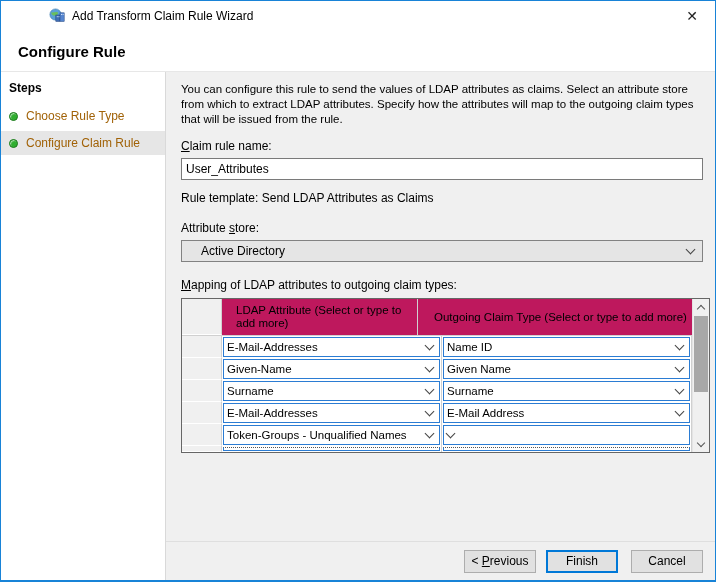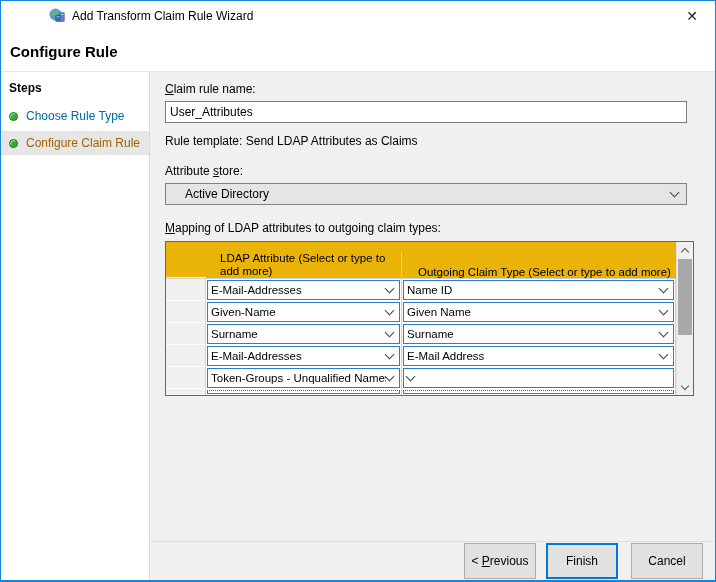--- a/index.html
+++ b/index.html
@@ -14,74 +14,74 @@
     position:relative;overflow:hidden;
   }
   
   .titlebar{height:30px;display:flex;align-items:center;padding:0 8px;background:#fff;flex:0 0 auto;margin-left:40px;}
   .titlebar .app-icon{width:16px;height:16px;margin-right:7px;flex:0 0 auto;}
   .titlebar .title{font-size:12px;color:#000;flex:1;}
   .close-btn{width:30px;height:26px;display:flex;align-items:center;justify-content:center;
     font-size:14px;color:#222;cursor:default;}
   
   .heading-row{height:40px;background:#fff;display:flex;align-items:center;padding-left:9px;flex:0 0 auto;}
-  .heading-row h1{font-size:15px;font-weight:bold;margin:0;}
+  .heading-row h1{font-size:15px;font-weight:bold;margin:8px;}
   
   .content{flex:1;display:flex;min-height:0;border-top:1px solid #e7e7e7;}
-  .sidebar{width:149px;background:#fff;border-right:1px solid #d9d9d9;flex:0 0 auto;padding-top:4px;}
+  .sidebar{width:165px;background:#fff;border-right:1px solid #d9d9d9;flex:0 0 auto;padding-top:4px;}
   .steps-header{font-weight:bold;padding:5px 8px 9px 8px;}
   .step-item{display:flex;align-items:center;height:24px;padding-left:8px;margin-bottom:3px;}
   .step-item.current{background:#e6e6e6;}
   .dot{width:9px;height:9px;border-radius:50%;background:#2fae2f;border:1px solid #1d7a1d;
     box-shadow:inset 1px 1px 1px rgba(255,255,255,.6);margin-right:8px;flex:0 0 auto;}
-  .step-link{color:#0369a1;}
+  .step-link{color:#a16207;}
   .step-current-label{color:#a16207;}
   .main{flex:1;background:#f0f0f0;display:flex;flex-direction:column;min-width:0;}
   .form-area{flex:1;padding:10px 4px 0 15px;min-height:0;}
   .description{width:524px;font-size:11.5px;line-height:15px;margin-bottom:12px;}
   .field-label{display:block;margin-bottom:5px;}
   .u{text-decoration:underline;}
   .text-input{width:522px;height:22px;background:#fff;border:1px solid #7a7a7a;
     font-family:"Liberation Sans", sans-serif;font-size:12px;padding:0 4px;display:block;}
   .rule-template{margin:11px 0 16px 0;}
   .combo-store{width:522px;height:22px;background:#e5e5e5;border:1px solid #828282;
     display:flex;align-items:center;padding-left:19px;margin-bottom:16px;}
   .combo-store .combo-value{flex:1;}
   .chev{width:7px;height:7px;border-right:1px solid #444;border-bottom:1px solid #444;
     display:inline-block;transform:rotate(45deg);margin:-3px 8px 0 0;}
   
   .grid{width:529px;height:155px;border:1px solid #666;background:#fff;display:flex;margin-top:6px;}
   .grid-body{flex:1;display:flex;flex-direction:column;overflow:hidden;min-width:0;}
-  .g-header{height:37px;display:flex;flex:0 0 auto;background:#eab308;border-bottom:1px solid #d0d0d0;align-items:flex-end;}
+  .g-header{height:37px;display:flex;flex:0 0 auto;background:#be185d;border-bottom:1px solid #d0d0d0;}
   .g-rowhdr{width:40px;flex:0 0 auto;background:#f0f0f0;border-right:1px solid #d0d0d0;border-bottom:1px solid #fff;}
   .g-h1{width:196px;flex:0 0 auto;border-right:1px solid #d0d0d0;display:flex;align-items:center;
     padding-left:14px;padding-right:6px;font-size:11.5px;line-height:13px;}
   .g-h2{flex:1;display:flex;align-items:center;padding-left:16px;font-size:11.5px;min-width:0;}
   .g-row{height:22px;display:flex;flex:0 0 auto;}
-  .g-cell{width:196px;flex:0 0 auto;border-right:1px solid #d0d0d0;padding:1px;background:#fff;}
+  .g-cell{width:220px;flex:0 0 auto;border-right:1px solid #d0d0d0;padding:1px;background:#fff;}
   .g-cell.c2{flex:1;min-width:0;}
   .combo{height:100%;border:1px solid #2b7cd3;background:#fff;display:flex;align-items:center;
     padding-left:3px;font-size:11.5px;white-space:nowrap;overflow:hidden;}
   .combo .combo-value{flex:1;overflow:hidden;}
   .combo .chev{margin-right:6px;border-color:#444;}
   .g-row.partial{height:6px;overflow:hidden;}
   .g-row.partial .combo{border-top:1px dotted #555;}
   
   .scrollbar{width:17px;flex:0 0 auto;background:#f0f0f0;border-left:1px solid #e4e4e4;position:relative;}
   .sb-btn{position:absolute;left:0;width:16px;height:16px;display:flex;align-items:center;justify-content:center;}
   .sb-btn.up{top:0;}
   .sb-btn.down{bottom:0;}
   .sb-chev{width:6px;height:6px;border-right:1px solid #555;border-bottom:1px solid #555;display:inline-block;}
   .sb-chev.up{transform:rotate(-135deg);margin-top:3px;}
   .sb-chev.down{transform:rotate(45deg);margin-bottom:3px;}
   .sb-thumb{position:absolute;left:1px;top:17px;width:14px;height:76px;background:#a8a8a8;}
   
   .footer{height:39px;border-top:1px solid #dfdfdf;display:flex;align-items:center;
     justify-content:flex-end;padding-right:12px;flex:0 0 auto;background:#f0f0f0;}
-  .btn{width:72px;height:36px;background:#e1e1e1;border:1px solid #adadad;
+  .btn{width:72px;height:23px;background:#e1e1e1;border:1px solid #adadad;
     font-family:"Liberation Sans", sans-serif;font-size:12px;display:flex;
     align-items:center;justify-content:center;cursor:default;}
   .btn.default{border:2px solid #0078d7;}
   .btn + .btn{margin-left:10px;}
   .btn.cancel{margin-left:13px;}
 </style>
 </head>
 <body>
 
 <div class="window">
@@ -117,20 +117,21 @@
       </div>
       <div class="step-item current">
         <span class="dot"></span>
         <span class="step-current-label">Configure Claim Rule</span>
       </div>
     </div>
 
     <div class="main">
       <div class="form-area">
 
+        <div class="description">You can configure this rule to send the values of LDAP attributes as claims. Select an attribute store from which to extract LDAP attributes. Specify how the attributes will map to the outgoing claim types that will be issued from the rule.</div>
 
         <label class="field-label"><span class="u">C</span><span>laim rule name:</span></label>
         <input class="text-input" type="text" value="User_Attributes" style="">
 
         <div class="rule-template">Rule template: Send LDAP Attributes as Claims</div>
 
         <label class="field-label"><span>Attribute </span><span class="u">s</span><span>tore:</span></label>
         <div class="combo-store">
           <span class="combo-value">Active Directory</span>
           <span class="chev"></span>

